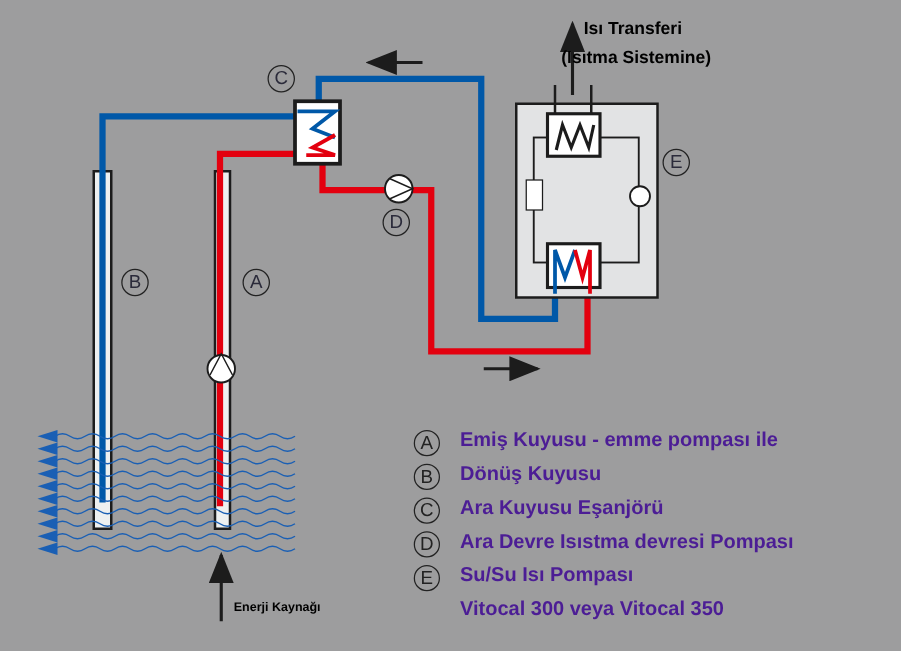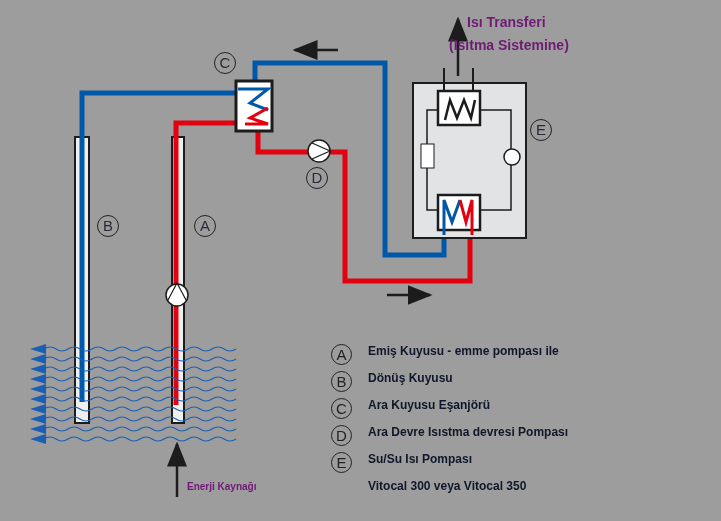--- a/index.html
+++ b/index.html
@@ -1,26 +1,26 @@
 <!DOCTYPE html>
 <html><head>
 <meta charset="utf-8">
 <style>
   html, body { margin: 0; padding: 0; }
   body { width: 721px; height: 521px; background: #9d9d9e; position: relative; overflow: hidden;
          font-family: "Liberation Sans", sans-serif; }
   svg#diagram { position: absolute; left: 0; top: 0; }
-  .lbl { position: absolute; font-weight: bold; color: #701a75; white-space: nowrap; }
+  .lbl { position: absolute; font-weight: bold; color: #000000; white-space: nowrap; }
   .circ { position: absolute; width: 20px; height: 20px; border: 1.5px solid #222; border-radius: 50%;
           font-size: 15px; line-height: 20px; text-align: center; color: #2a2a3a; box-sizing: content-box; }
   .legend { position: absolute; left: 331px; top: 343px; }
   .legend-row { position: relative; height: 27px; }
   .legend-row .lc { position: absolute; left: 0; top: 1px; width: 19px; height: 19px; border: 1.5px solid #222;
                     border-radius: 50%; font-size: 15px; line-height: 19px; text-align: center; color: #222; }
-  .legend-row .lt { position: absolute; left: 37px; top: 1px; font-size: 12px; font-weight: bold; color: #0f172a; white-space: nowrap; }
+  .legend-row .lt { position: absolute; left: 37px; top: 1px; font-size: 16px; font-weight: bold; color: #4c1d95; white-space: nowrap; }
 </style>
 </head>
 <body>
 
 <svg id="diagram" width="721" height="521" viewBox="0 0 721 521">
   <defs>
     <marker id="arrowHead" markerWidth="10" markerHeight="8" refX="9" refY="4" orient="auto">
       <path d="M0,0 L10,4 L0,8 z" fill="#1c1c1c"></path>
     </marker>
   </defs>

